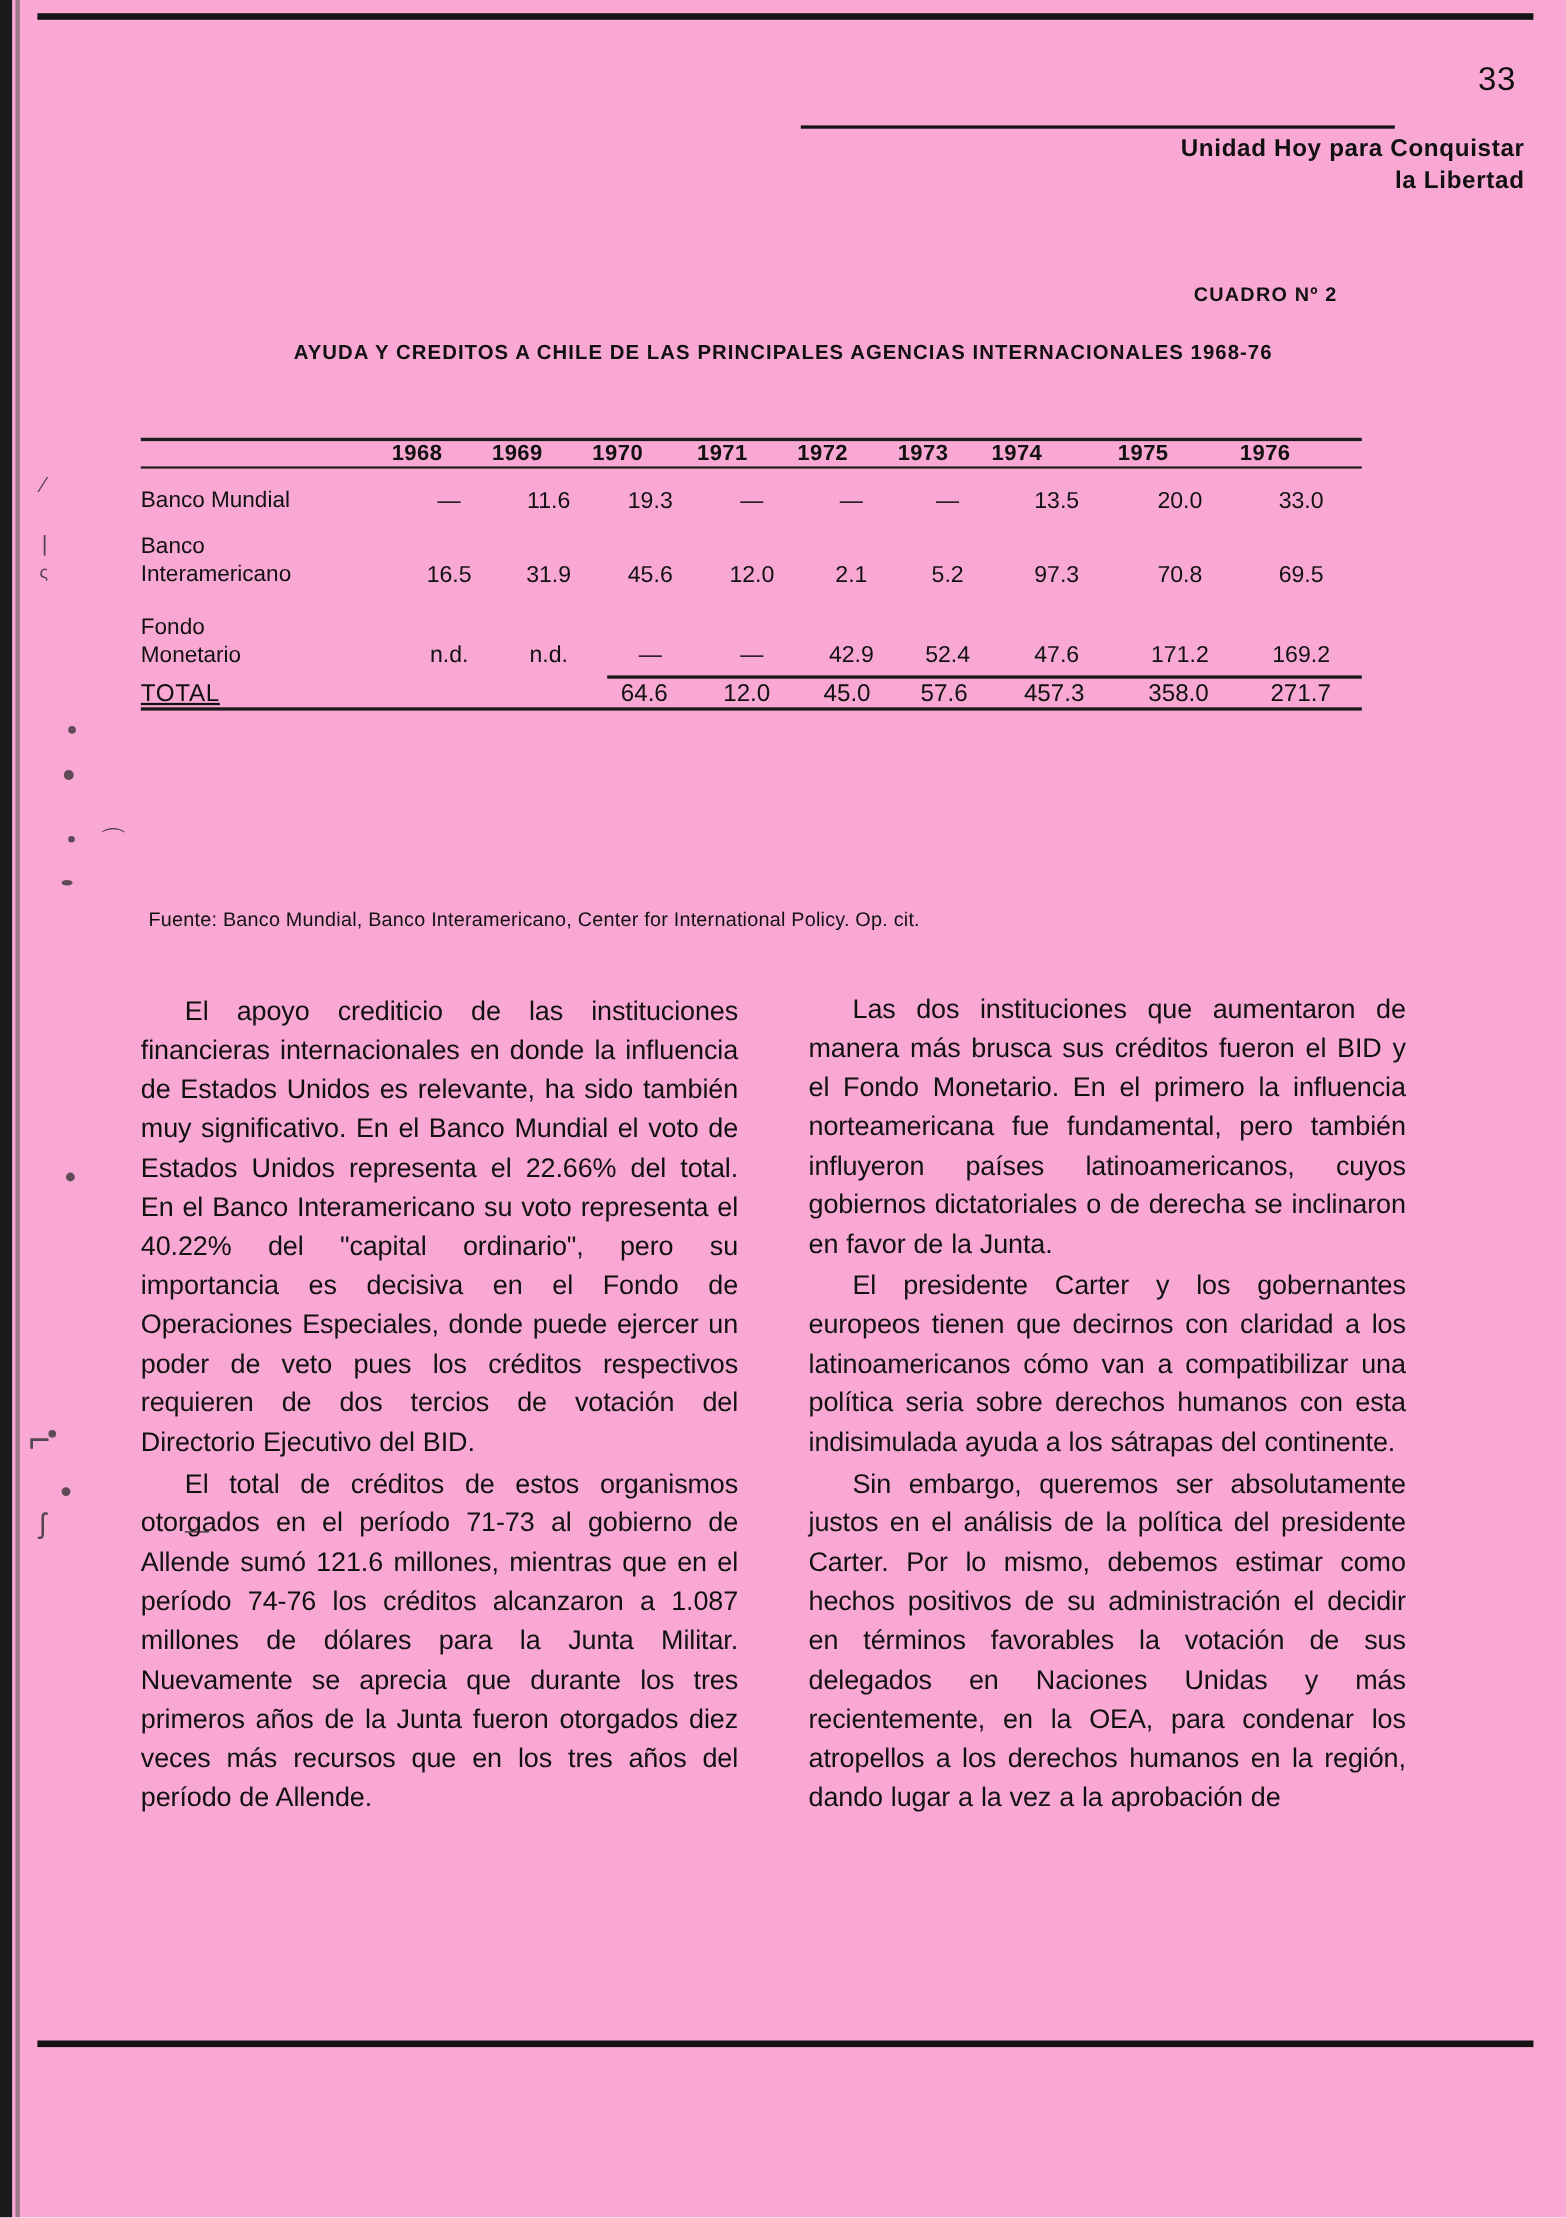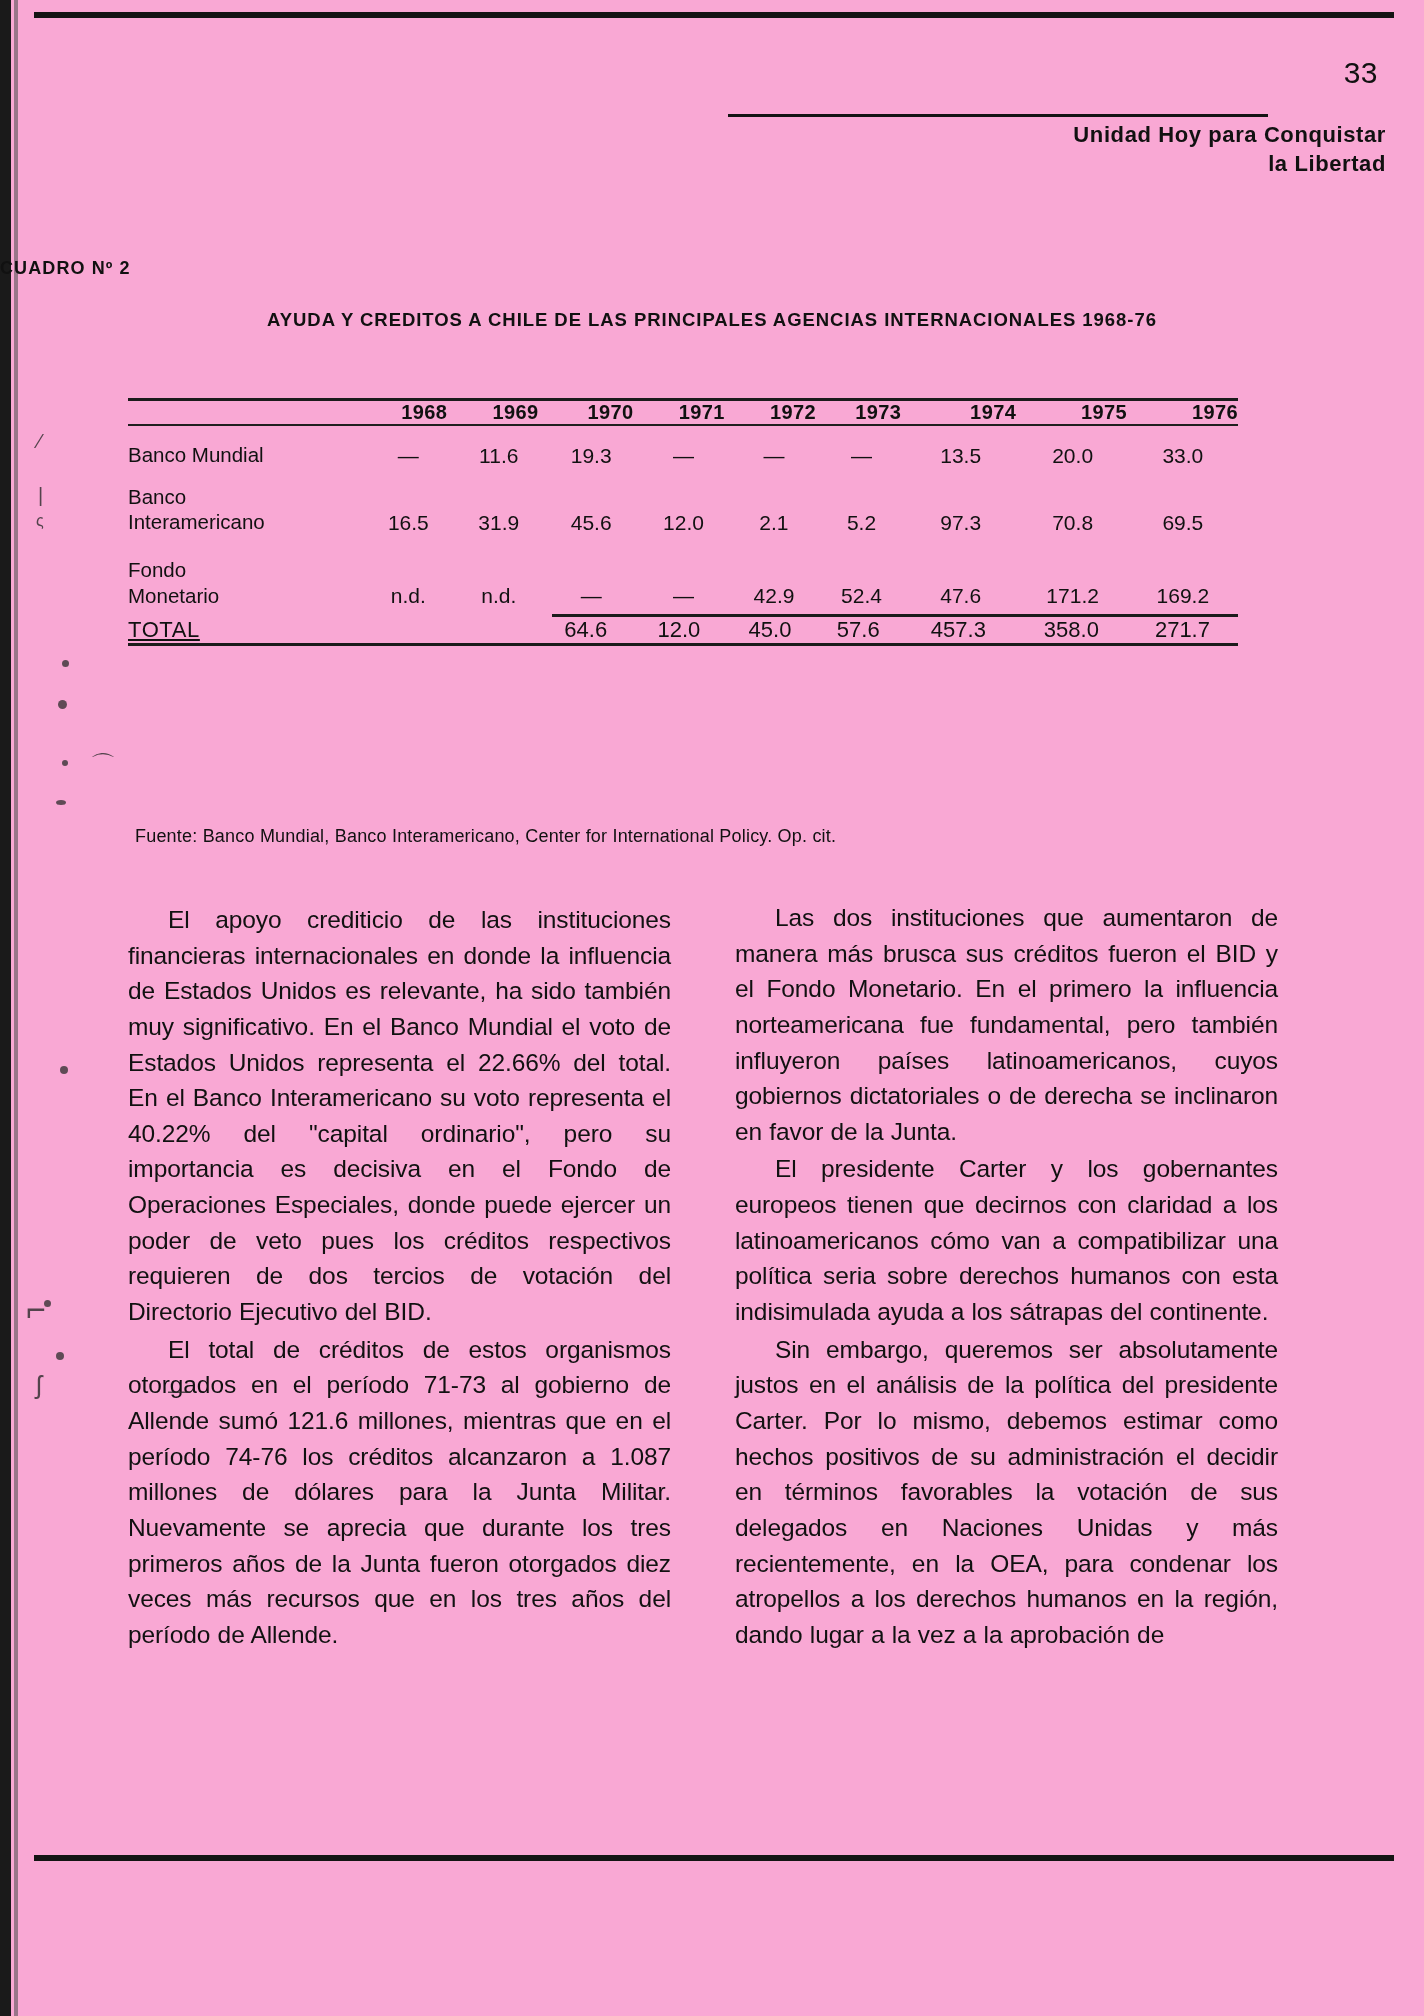--- a/index.html
+++ b/index.html
@@ -72,21 +72,21 @@
     font-size: 22px;
     line-height: 1.32;
     letter-spacing: .6px;
   }
 
   
   .table-caption {
     position: absolute;
     left: 0; top: 258px;
     width: 1216px;
-    text-align: left;
+    text-align: right;
     font-weight: bold;
     font-size: 18px;
     letter-spacing: 1.1px;
   }
   .table-title {
     position: absolute;
     left: 120px; top: 305px;
     width: 1184px;
     text-align: center;
     font-weight: bold;
@@ -113,21 +113,21 @@
     height: 3px;
     background: #1b1b1b;
   }
   .hrule-thin {
     height: 2px;
     background: #1f1f1f;
   }
   .yearhead th {
     font-weight: bold;
     font-size: 20px;
-    text-align: right;
+    text-align: left;
     padding: 16px 0 14px 0;
     letter-spacing: .4px;
   }
   .yearhead th.lbl { text-align: left; }
 
   .datarow td {
     text-align: center;
     font-size: 21px;
     padding: 9px 0 9px 0;
     white-space: nowrap;

